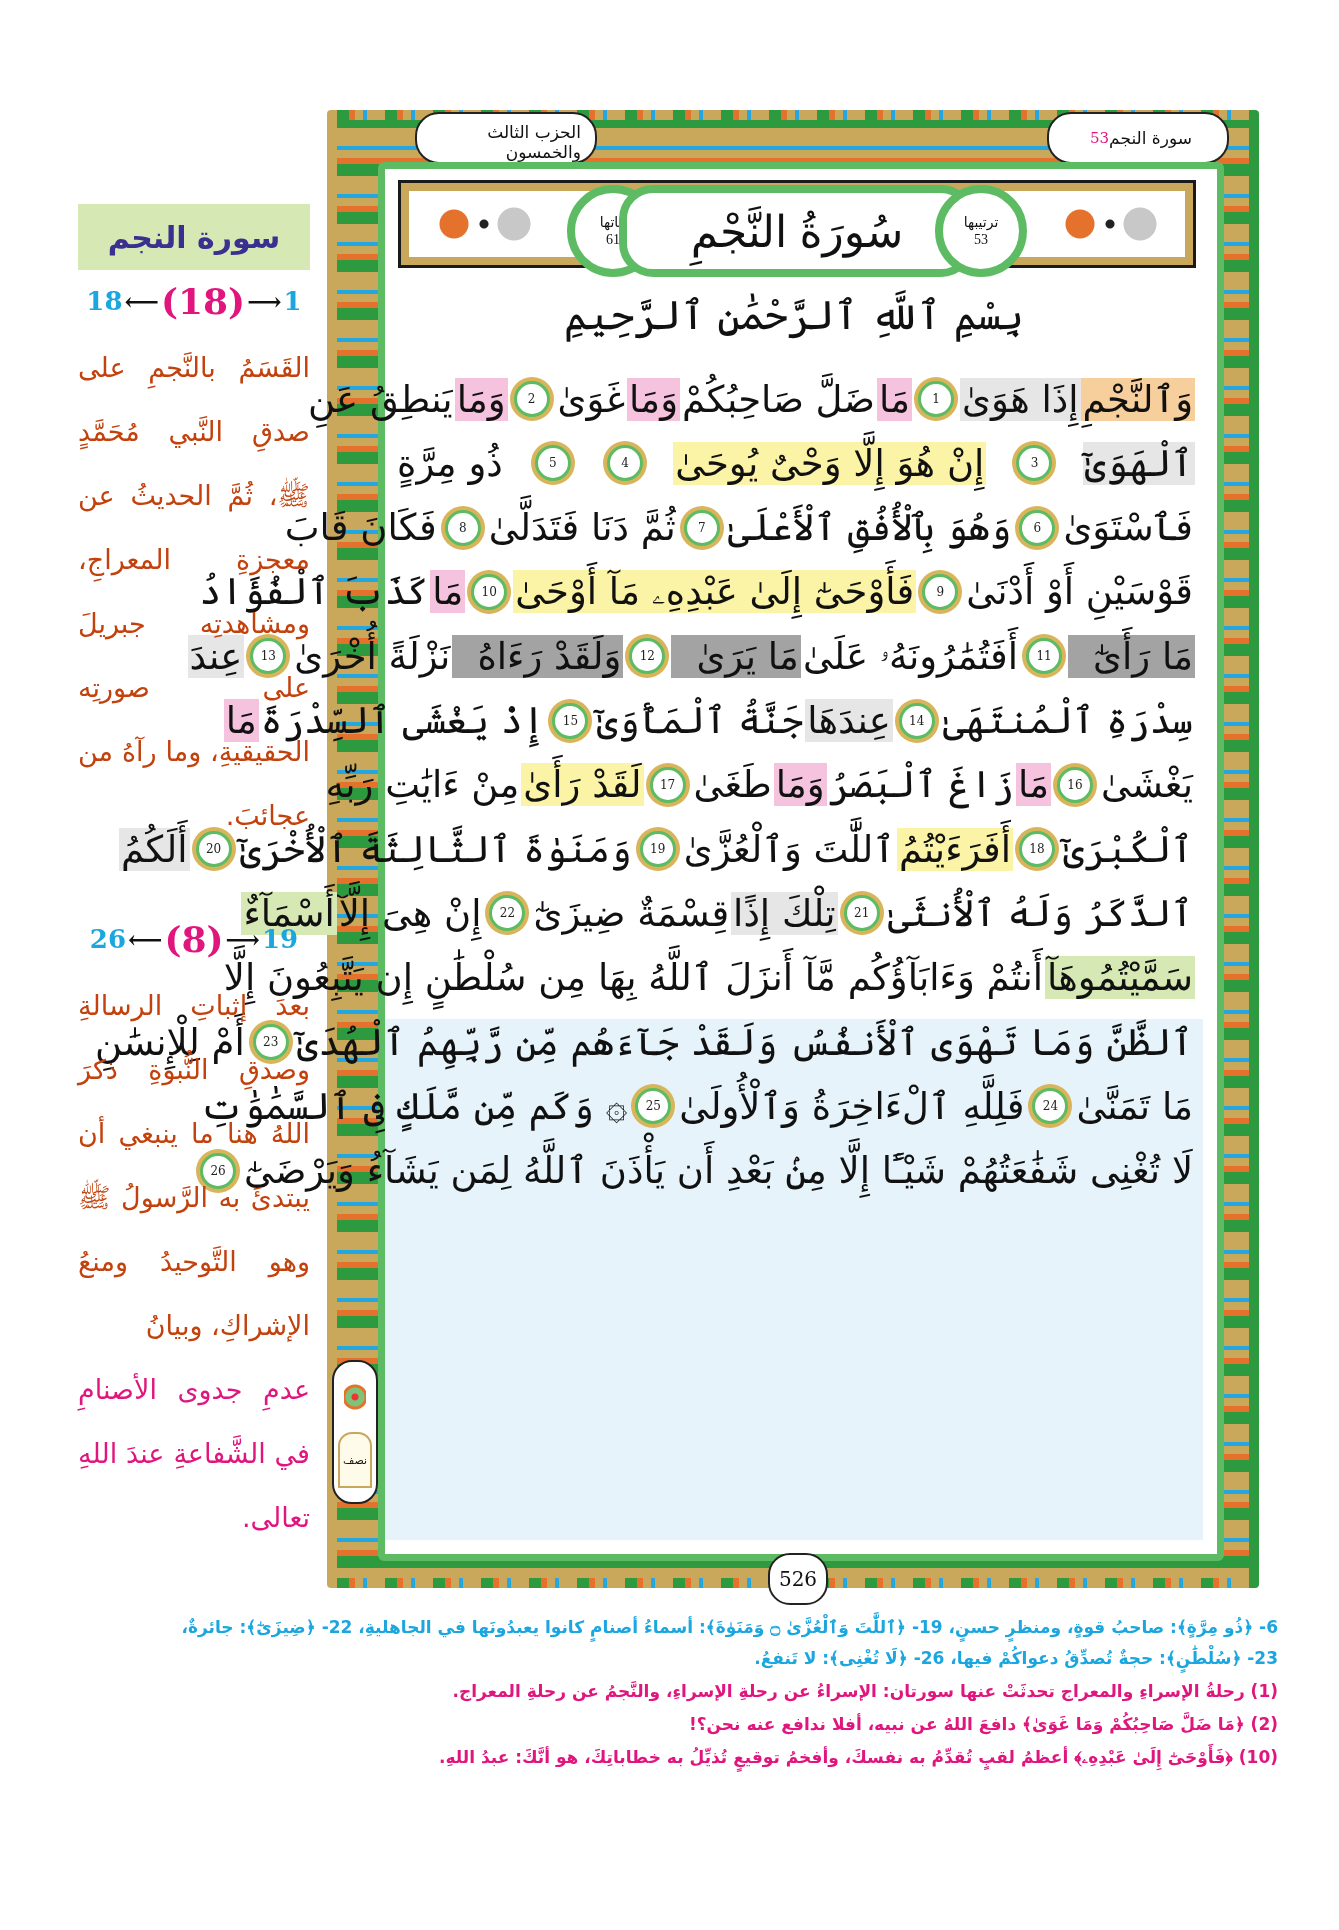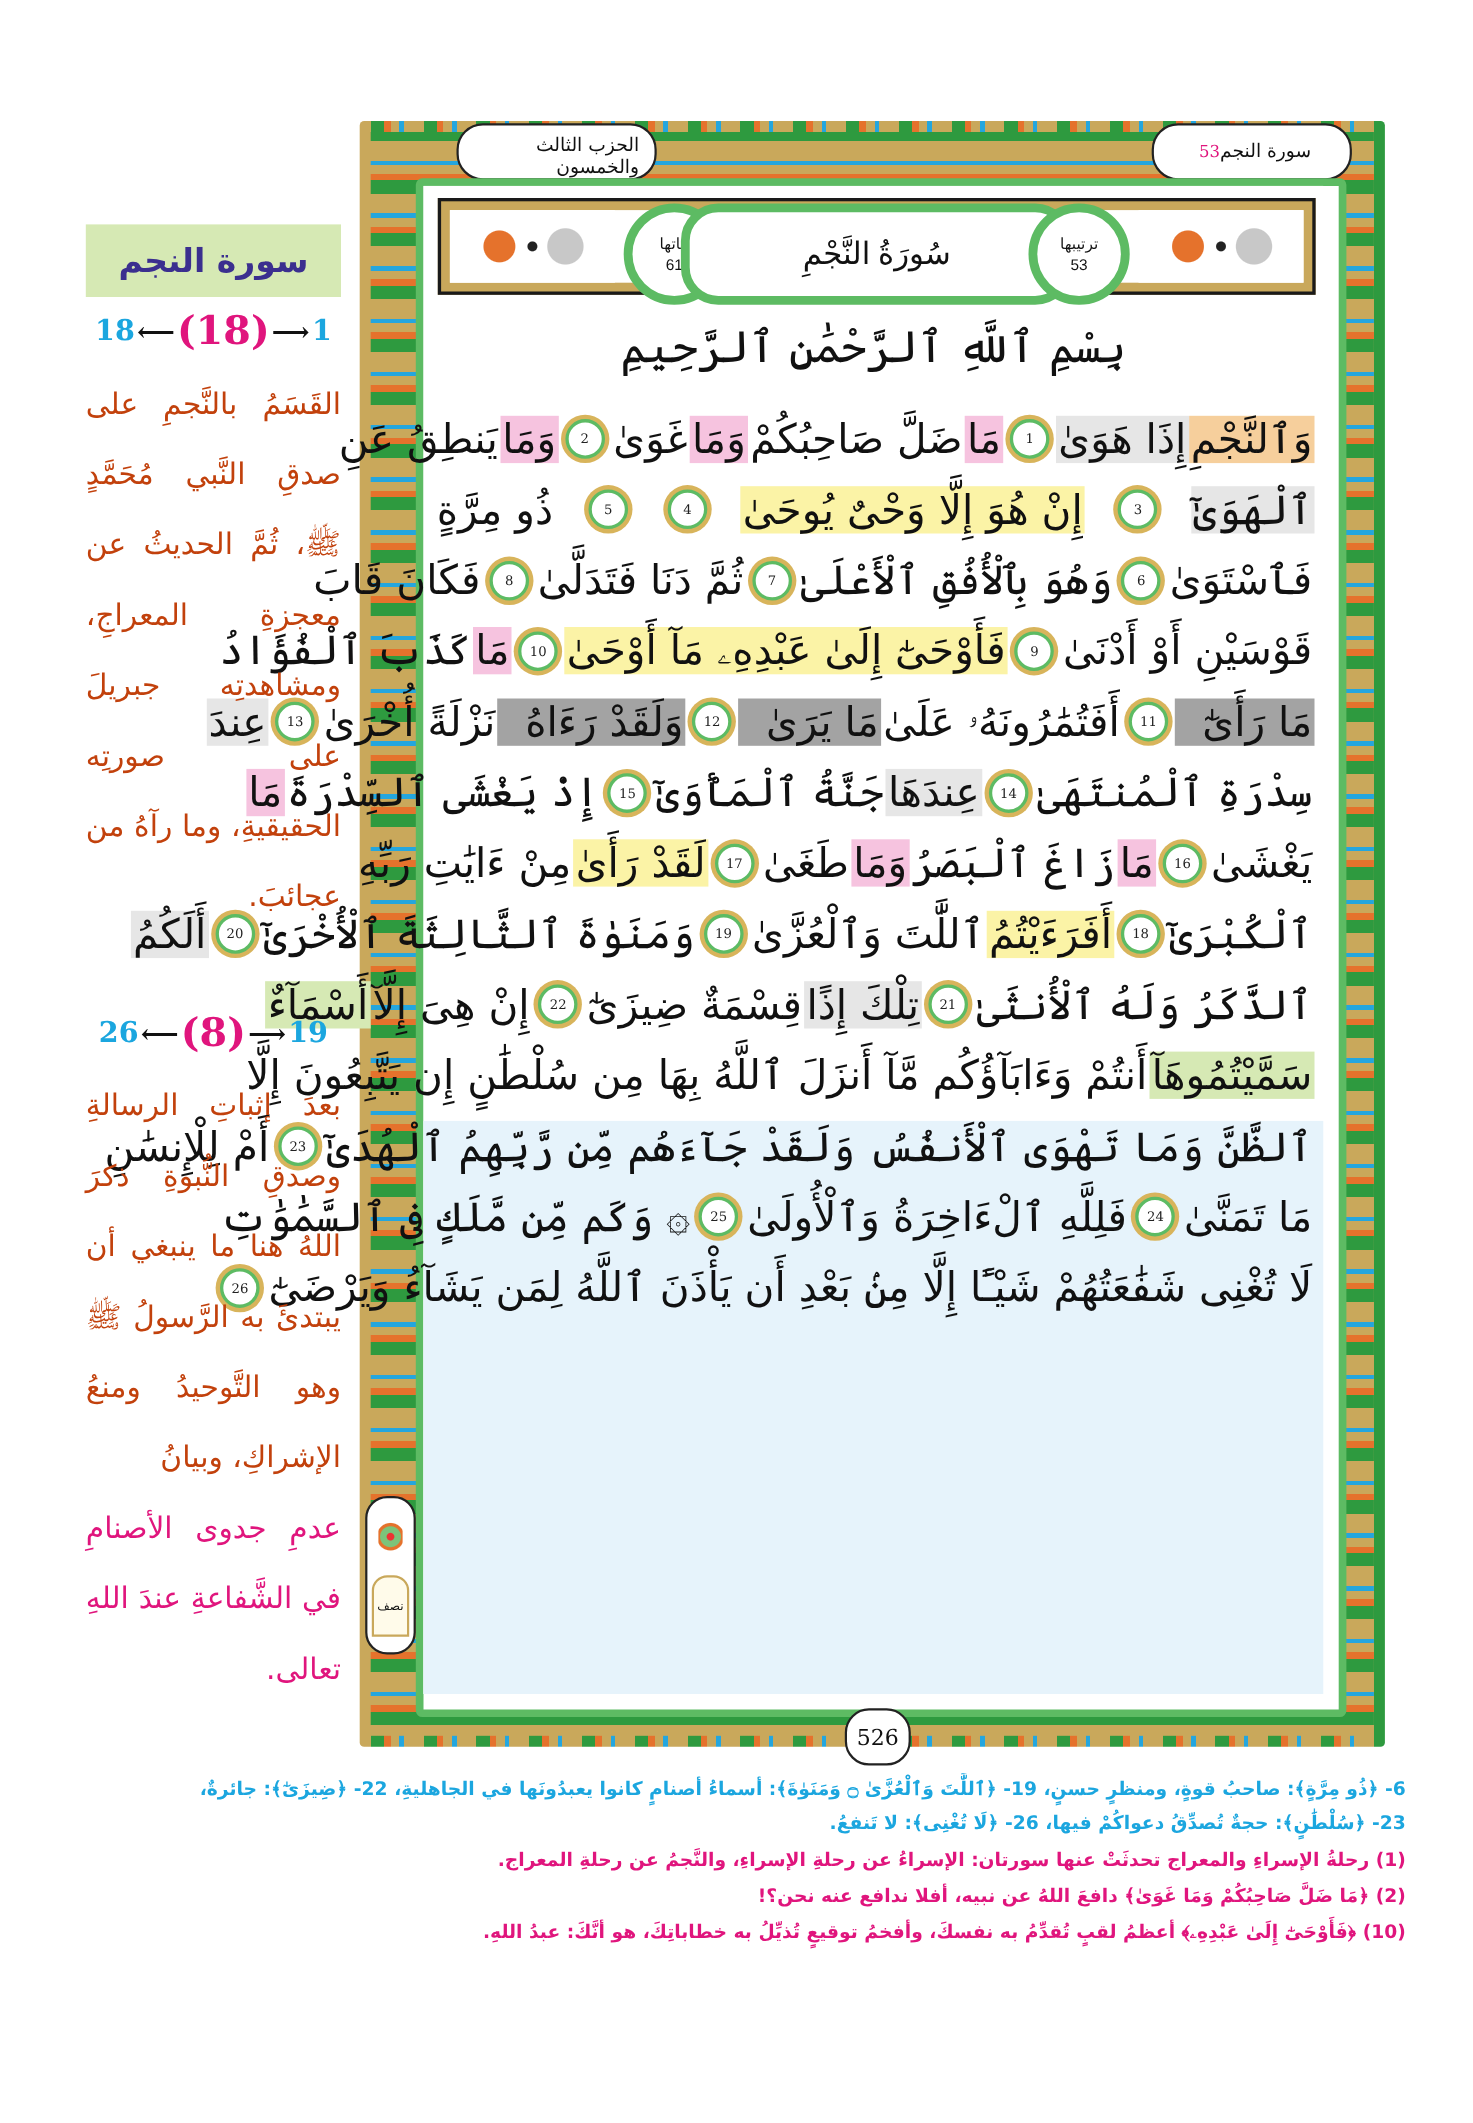--- a/index.html
+++ b/index.html
@@ -30,22 +30,22 @@
   .tab .num{color:#e0157d;font-family:"DejaVu Serif",serif;margin-left:6px;font-size:15px;}
   
   .banner{position:absolute;left:398px;top:180px;width:792px;height:82px;background:#c9a85b;border:3px solid #1a1a1a;}
   .banner-inner{position:absolute;left:8px;top:8px;right:8px;bottom:8px;background:#fff;}
   .orn{position:absolute;top:0;width:150px;height:100%;background:
      radial-gradient(circle at 30% 50%,#e5722c 0 14px,transparent 15px),
      radial-gradient(circle at 70% 50%,#c8c8c8 0 16px,transparent 17px),
      radial-gradient(circle at 50% 50%,#222 0 4px,transparent 5px),#fff;}
   .orn.left{left:0;} .orn.right{right:0;}
   .medal{position:absolute;top:-6px;width:76px;height:76px;border-radius:50%;background:#fff;border:8px solid #5dbb63;display:flex;flex-direction:column;align-items:center;justify-content:center;font-size:14px;color:#111;line-height:18px;}
-  .medal .n{font-family:Liberation Sans, sans-serif;font-size:14px;}
-  .title-plate{position:absolute;left:210px;right:210px;top:-6px;height:76px;background:#fff;border:8px solid #5dbb63;border-radius:34px;display:flex;align-items:center;justify-content:center;font-size:28px;font-family:Liberation Serif, serif;color:#111;}
+  .medal .n{font-family:Liberation Serif, serif;font-size:14px;}
+  .title-plate{position:absolute;left:210px;right:210px;top:-6px;height:76px;background:#fff;border:8px solid #5dbb63;border-radius:34px;display:flex;align-items:center;justify-content:center;font-size:44px;font-family:Liberation Sans, sans-serif;color:#111;}
   
   .basmala{position:absolute;left:385px;top:292px;width:818px;text-align:center;font-family:"DejaVu Serif",serif;font-size:40px;color:#111;direction:rtl;}
   .line{position:absolute;left:395px;width:800px;height:62px;direction:rtl;display:flex;justify-content:space-between;align-items:center;font-family:"DejaVu Serif",serif;font-size:37px;color:#111;white-space:nowrap;}
   .seg{padding:0 2px;}
   .hl-orange{background:#f6cf9c;} .hl-gray{background:#e6e6e6;} .hl-pink{background:#f6c3df;}
   .hl-yellow{background:#fbf3a6;} .hl-blue{background:#a3a3a3;padding-left:25px;} .hl-green{background:#d6e9b4;}
   .ayah{display:inline-flex;align-items:center;justify-content:center;width:30px;height:30px;border-radius:50%;background:#fff;border:3px solid #5dbb63;box-shadow:0 0 0 4px #d8b45b;font-size:12px;font-family:"DejaVu Serif",serif;color:#222;margin:0 6px;flex:none;}
   .hizb{position:absolute;left:332px;top:1360px;width:42px;height:140px;border:2px solid #222;border-radius:20px;background:#fff;display:flex;flex-direction:column;align-items:center;justify-content:flex-end;}
   .hizb .arch{width:30px;height:52px;border:2px solid #c9a85b;border-radius:14px 14px 0 0;background:#fffbea;margin-bottom:14px;display:flex;align-items:center;justify-content:center;font-size:11px;color:#111;}
   .hizb .flower{position:absolute;top:22px;width:22px;height:26px;background:radial-gradient(circle,#e33 0 3px,#7cc47a 4px 9px,#e5722c 10px 12px,transparent 13px);}

